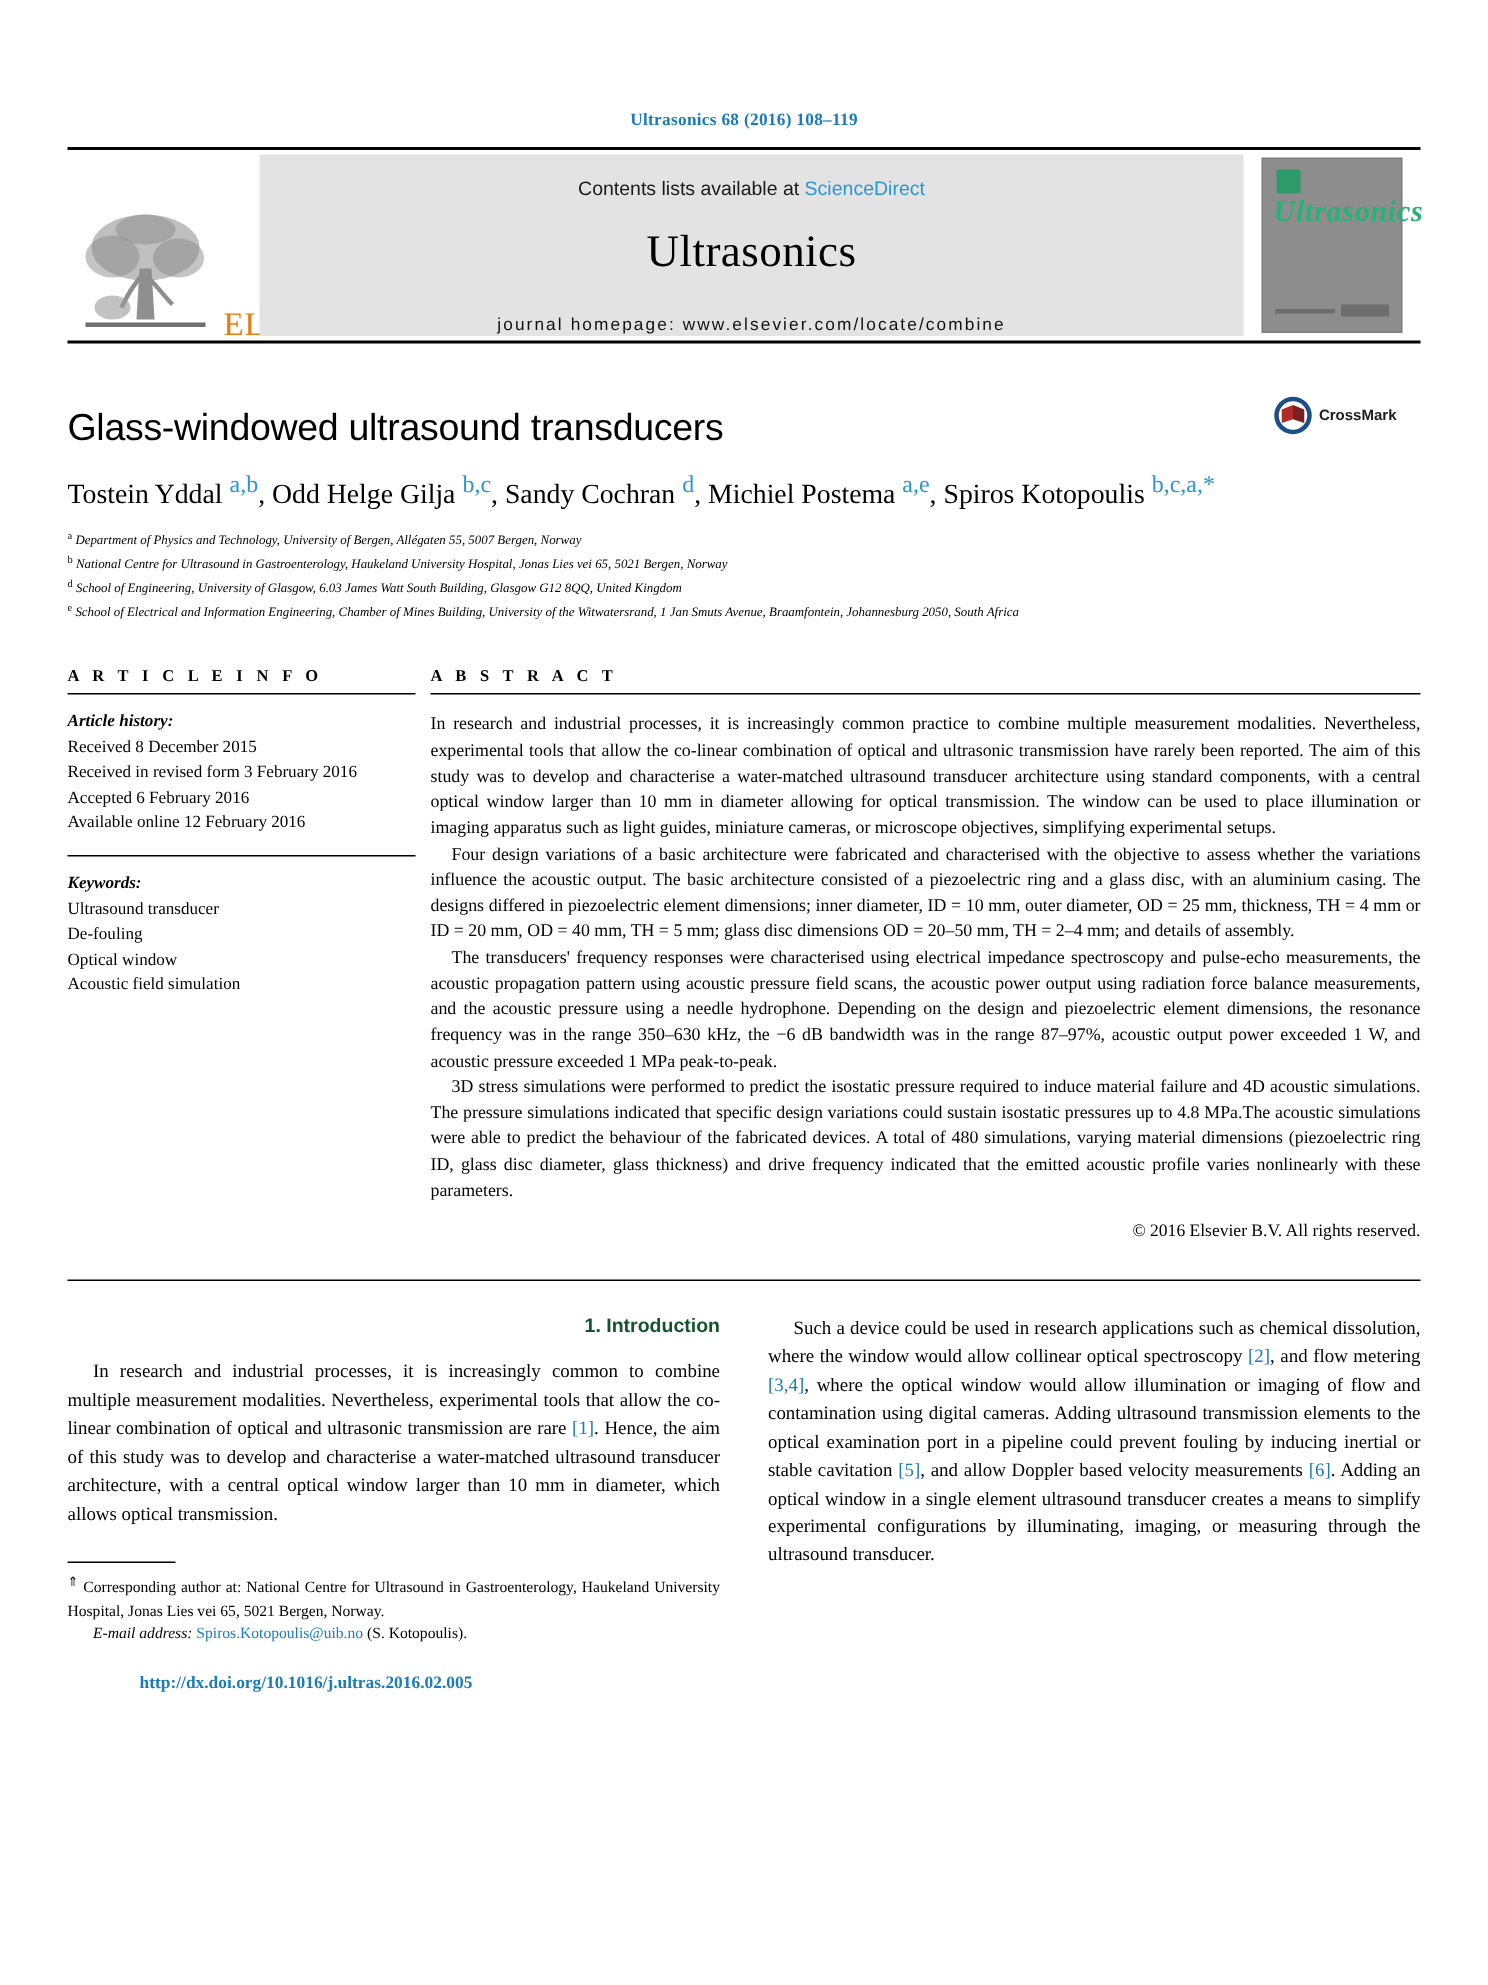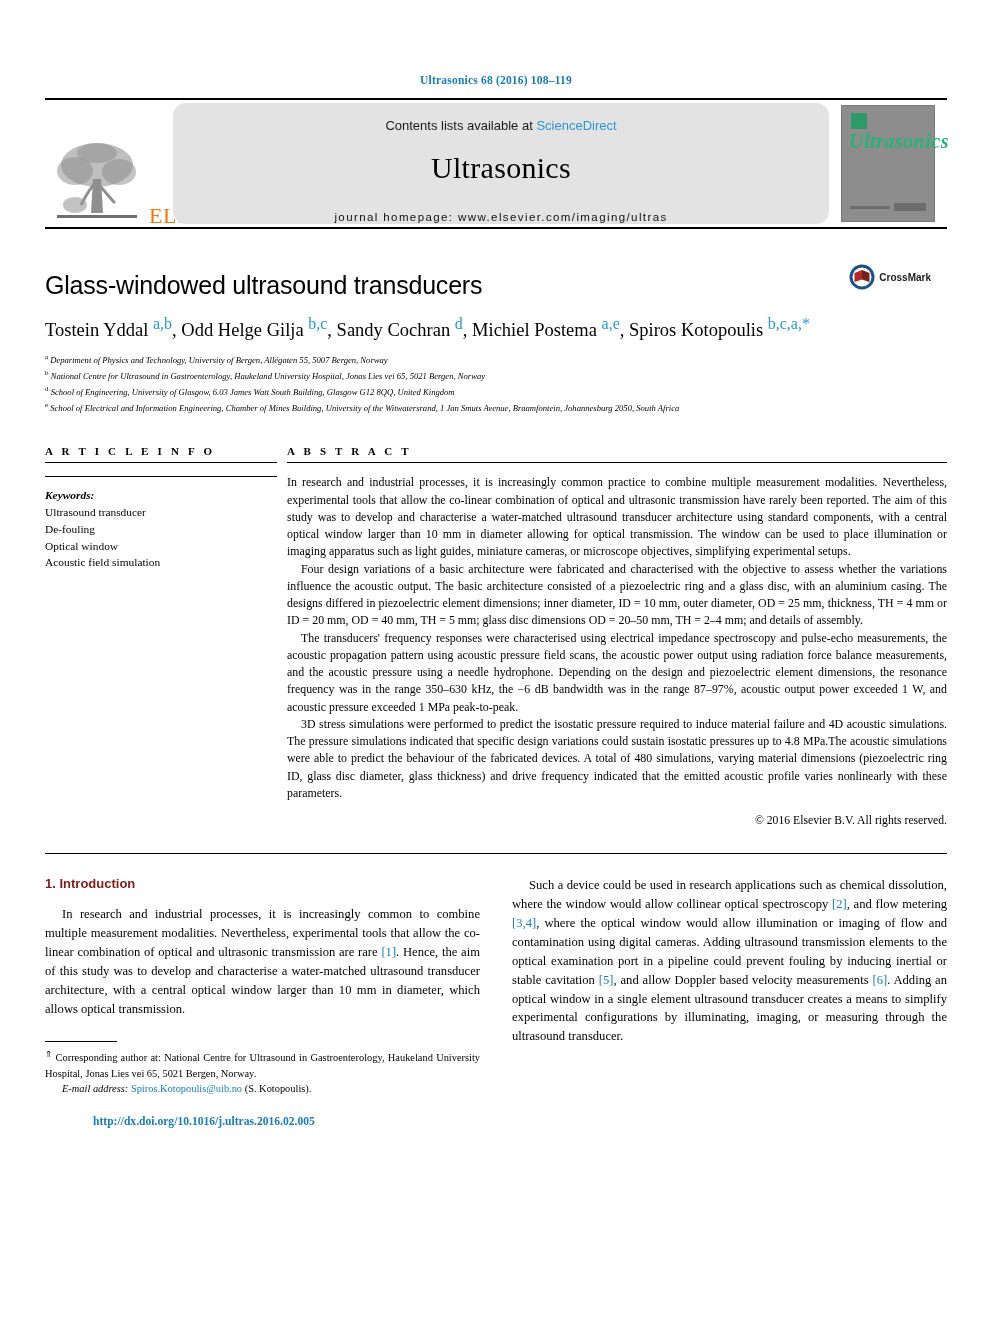--- a/index.html
+++ b/index.html
@@ -63,21 +63,20 @@
   .masthead-center {
     flex: 1 1 auto;
     background: #e3e3e3;
     margin: 3px 0 3px 0;
     display: flex;
     flex-direction: column;
     align-items: center;
     justify-content: flex-start;
     padding-top: 15px;
     box-sizing: border-box;
-    border-radius: 13px;
   }
   .contents-line {
     font-size: 13px;
     font-family: "Liberation Sans", sans-serif;
     color: #1a1a1a;
   }
   .contents-line .sd-link { color: #2a96d4; }
   .journal-title {
     font-family: "Liberation Serif", serif;
     font-size: 30px;
@@ -223,22 +222,23 @@
   .body-cols {
     margin: 22px 45px 0 45px;
     display: flex;
     gap: 32px;
   }
   .body-col { flex: 1 1 0; position: relative; }
   .sect-title {
     font-family: "Liberation Sans", sans-serif;
     font-size: 13px;
     font-weight: bold;
-    color: #7f1d1d;
+    color: #14532d;
     margin: 0 0 14px 0;
+    text-align: right;
   }
   .body-p {
     font-size: 12.6px;
     line-height: 1.5;
     text-align: justify;
     margin: 0;
     text-indent: 17px;
   }
   .cite { color: #1a7bb9; }
 
@@ -301,21 +301,21 @@
         </svg>
       </div>
       <div class="elsevier-word">ELSEVIER</div>
     </div>
 
     <div class="masthead-center">
       <div class="contents-line">
         <span>Contents lists available at </span><span class="sd-link">ScienceDirect</span>
       </div>
       <div class="journal-title">Ultrasonics</div>
-      <div class="homepage-line">journal homepage: www.elsevier.com/imaging/ultras</div>
+      <div class="homepage-line">journal homepage: www.elsevier.com/locate/combine</div>
     </div>
 
     <div class="masthead-cover">
       <div class="cover-thumb">
         <div class="cover-elsevier-mark"></div>
         <div class="cover-script">Ultrasonics</div>
         <div class="cover-bar-l"></div>
         <div class="cover-bar-r"></div>
       </div>
     </div>
@@ -343,20 +343,29 @@
         <div><sup>e</sup> School of Electrical and Information Engineering, Chamber of Mines Building, University of the Witwatersrand, 1 Jan Smuts Avenue, Braamfontein, Johannesburg 2050, South Africa</div>
       </div>
   </div>
 
   <div class="info-abstract">
 
     <div class="col-info">
       <div class="sec-head">A R T I C L E   I N F O</div>
       <div class="rule-thin"></div>
 
+      <div class="info-group">
+        <div class="lbl">Article history:</div>
+        <div>
+            <div>Received 8 December 2015</div>
+            <div>Received in revised form 3 February 2016</div>
+            <div>Accepted 6 February 2016</div>
+            <div>Available online 12 February 2016</div>
+          </div>
+      </div>
 
       <div class="rule-sep"></div>
 
       <div class="info-group">
         <div class="lbl">Keywords:</div>
         <div>
             <div>Ultrasound transducer</div>
             <div>De-fouling</div>
             <div>Optical window</div>
             <div>Acoustic field simulation</div>

